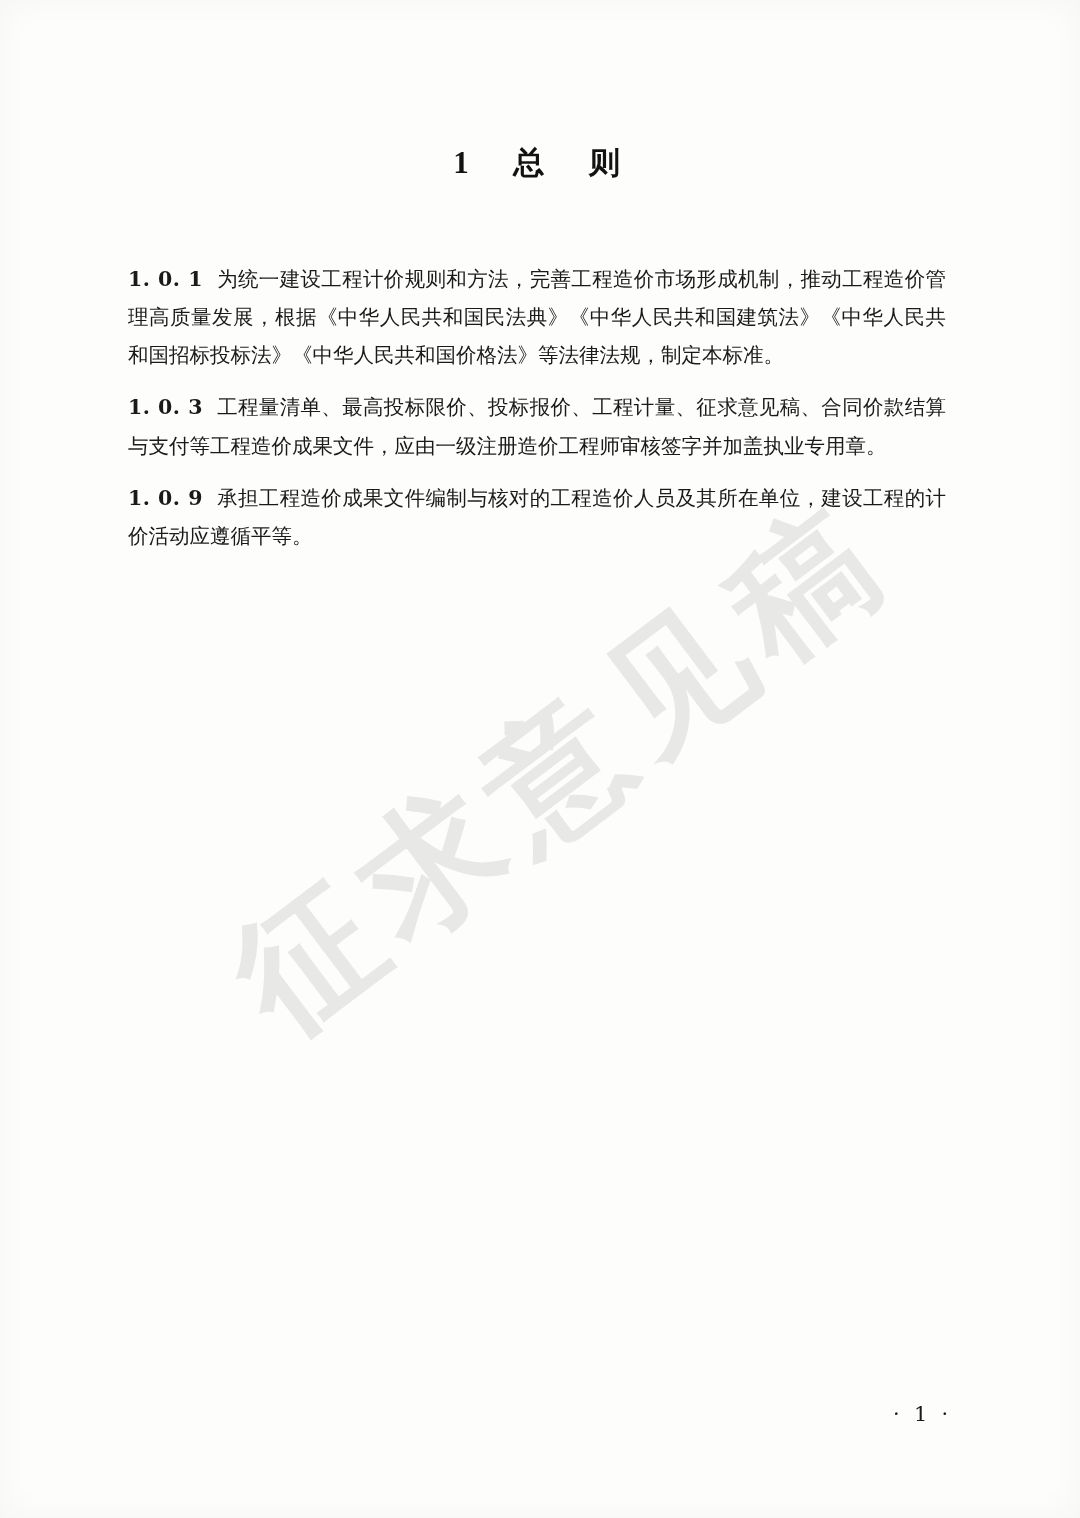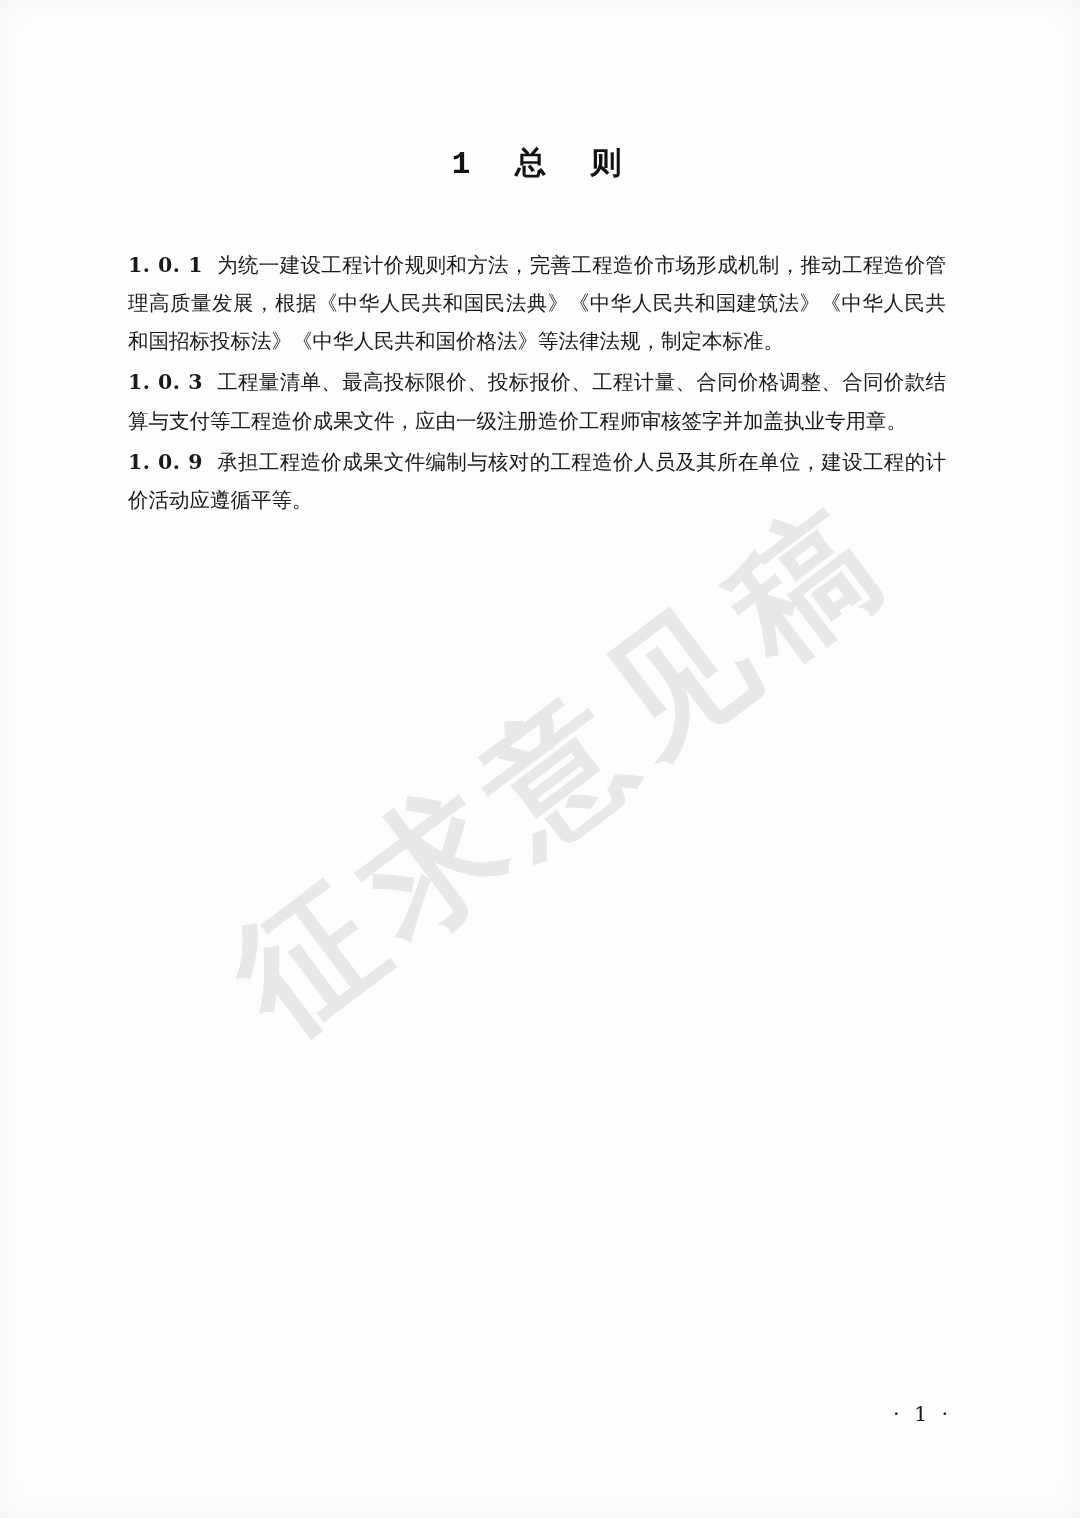--- a/index.html
+++ b/index.html
@@ -29,36 +29,36 @@
   .doc-title {
     position: absolute;
     top: 142px;
     left: 0;
     width: 100%;
     text-align: center;
     font-size: 31px;
     font-weight: bold;
     letter-spacing: 0.22em;
     color: #121212;
-    font-family: Liberation Mono, monospace;
+    font-family: Liberation Serif, serif;
   }
 
   .body-block {
     position: absolute;
     top: 246px;
     left: 128px;
     width: 818px;
   }
 
   .clause {
     font-size: 20.5px;
     line-height: 1.86;
     text-align: justify;
     text-justify: inter-ideograph;
-    margin: 0 0 3px 0;
+    margin: 14px 0 3px 0;
     color: #1a1a1a;
   }
   .clause .num {
     font-weight: bold;
     letter-spacing: 0.02em;
     margin-right: 14px;
     white-space: nowrap;
   }
   .clause .txt {
     font-weight: normal;
@@ -104,21 +104,21 @@
 
   <div class="body-block">
 
     <p class="clause">
       <span class="num">1. 0. 1</span><span class="txt">为统一建设工程计价规则和方法，完善工程造价市场形成机制，推动工程造价管理高质量发展，根据《中华人民共和国民法典》《中华人民共和国建筑法》《中华人民共和国招标投标法》《中华人民共和国价格法》等法律法规，制定本标准。</span>
     </p>
 
 
 
     <p class="clause">
-      <span class="num">1. 0. 3</span><span class="txt">工程量清单、最高投标限价、投标报价、工程计量、合同价格调整、合同价款结算与支付等工程造价成果文件，应由一级注册造价工程师审核签字并加盖执业专用章。</span>
+      <span class="num">1. 0. 3</span><span class="txt">工程量清单、最高投标限价、投标报价、工程计量、征求意见稿、合同价款结算与支付等工程造价成果文件，应由一级注册造价工程师审核签字并加盖执业专用章。</span>
     </p>
 
     <p class="clause">
       <span class="num">1. 0. 9</span><span class="txt">承担工程造价成果文件编制与核对的工程造价人员及其所在单位，建设工程的计价活动应遵循平等。</span>
     </p>
 
 
   </div>
 
   <div class="watermark">征求意见稿</div>

